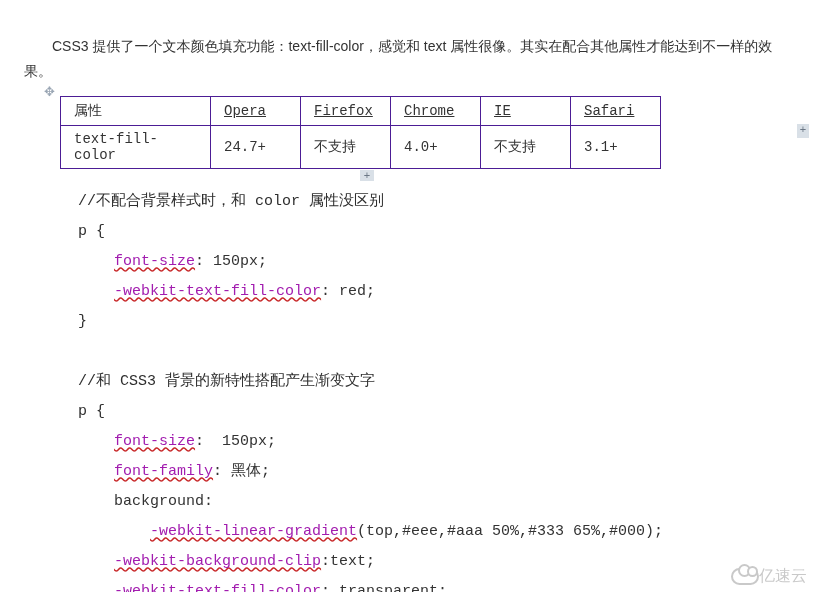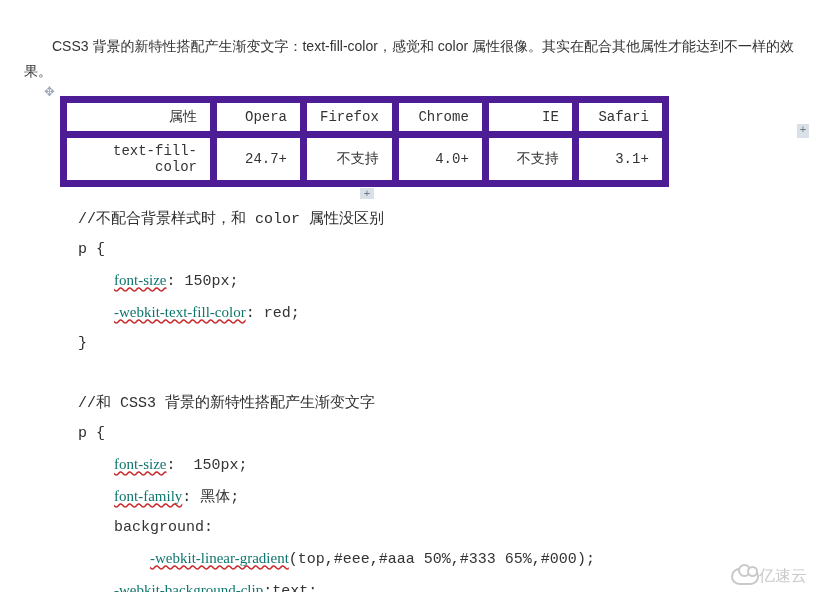--- a/index.html
+++ b/index.html
@@ -32,27 +32,27 @@
       font-size: 13px;
       color: #9aa6b4;
       user-select: none;
     }
     table {
       border-collapse: collapse;
       font-family: "Courier New", Consolas, monospace;
       font-size: 14px;
     }
     th, td {
-      border: 7px solid #4c1d95;
+      border: 1px solid #4c1d95;
       padding: 5px 13px;
-      text-align: right;
+      text-align: left;
       font-weight: normal;
     }
     .col-prop { width: 150px; }
-    .col-br { width: 90px; }
+    .col-br { width: 90px; text-decoration: underline; }
     .row-handle, .col-handle {
       position: absolute;
       background: #d9e0e7;
       color: #6b7785;
       font-size: 11px;
       line-height: 10px;
       text-align: center;
       user-select: none;
     }
     .row-handle { right: -14px; top: 28px; width: 12px; height: 14px; }
@@ -60,24 +60,23 @@
     .code-block {
       margin-left: 54px;
       font-family: "Courier New", Consolas, monospace;
       font-size: 15px;
       line-height: 2.0;
       white-space: pre;
     }
     .comment { color: #2e2e2e; text-align: center; }
     .brace { color: #2e2e2e; }
     .redword {
-      color: #0f766e;
+      color: #a21caf;
       text-decoration: underline wavy #c82829;
       text-decoration-skip-ink: none;
-      font-family: Liberation Serif, serif;
     }
     .eslogo {
       position: absolute;
       right: 12px;
       bottom: 5px;
       font-family: "Microsoft YaHei", sans-serif;
       color: #c9c9c9;
       font-size: 16px;
       display: flex;
       align-items: center;
@@ -109,21 +108,21 @@
       background: #fff;
     }
     .page-root { position: relative; width: 819px; height: 592px; }
   </style>
 </head>
 <body>
 
 <div class="page-root">
 <div class="container">
 
-  <p class="paragraph">CSS3 背景的新特性搭配产生渐变文字：text-fill-color，感觉和 color 属性很像。其实在配合其他属性才能达到不一样的效果。</p>
+  <p class="paragraph">CSS3 提供了一个文本颜色填充功能：text-fill-color，感觉和 text 属性很像。其实在配合其他属性才能达到不一样的效果。</p>
 
   <div class="table-wrap">
     <span class="drag-icon">✥</span>
     <table>
       <thead>
         <tr>
           <th class="col-prop">属性</th>
           <th class="col-br">Opera</th>
           <th class="col-br">Firefox</th>
           <th class="col-br">Chrome</th>

